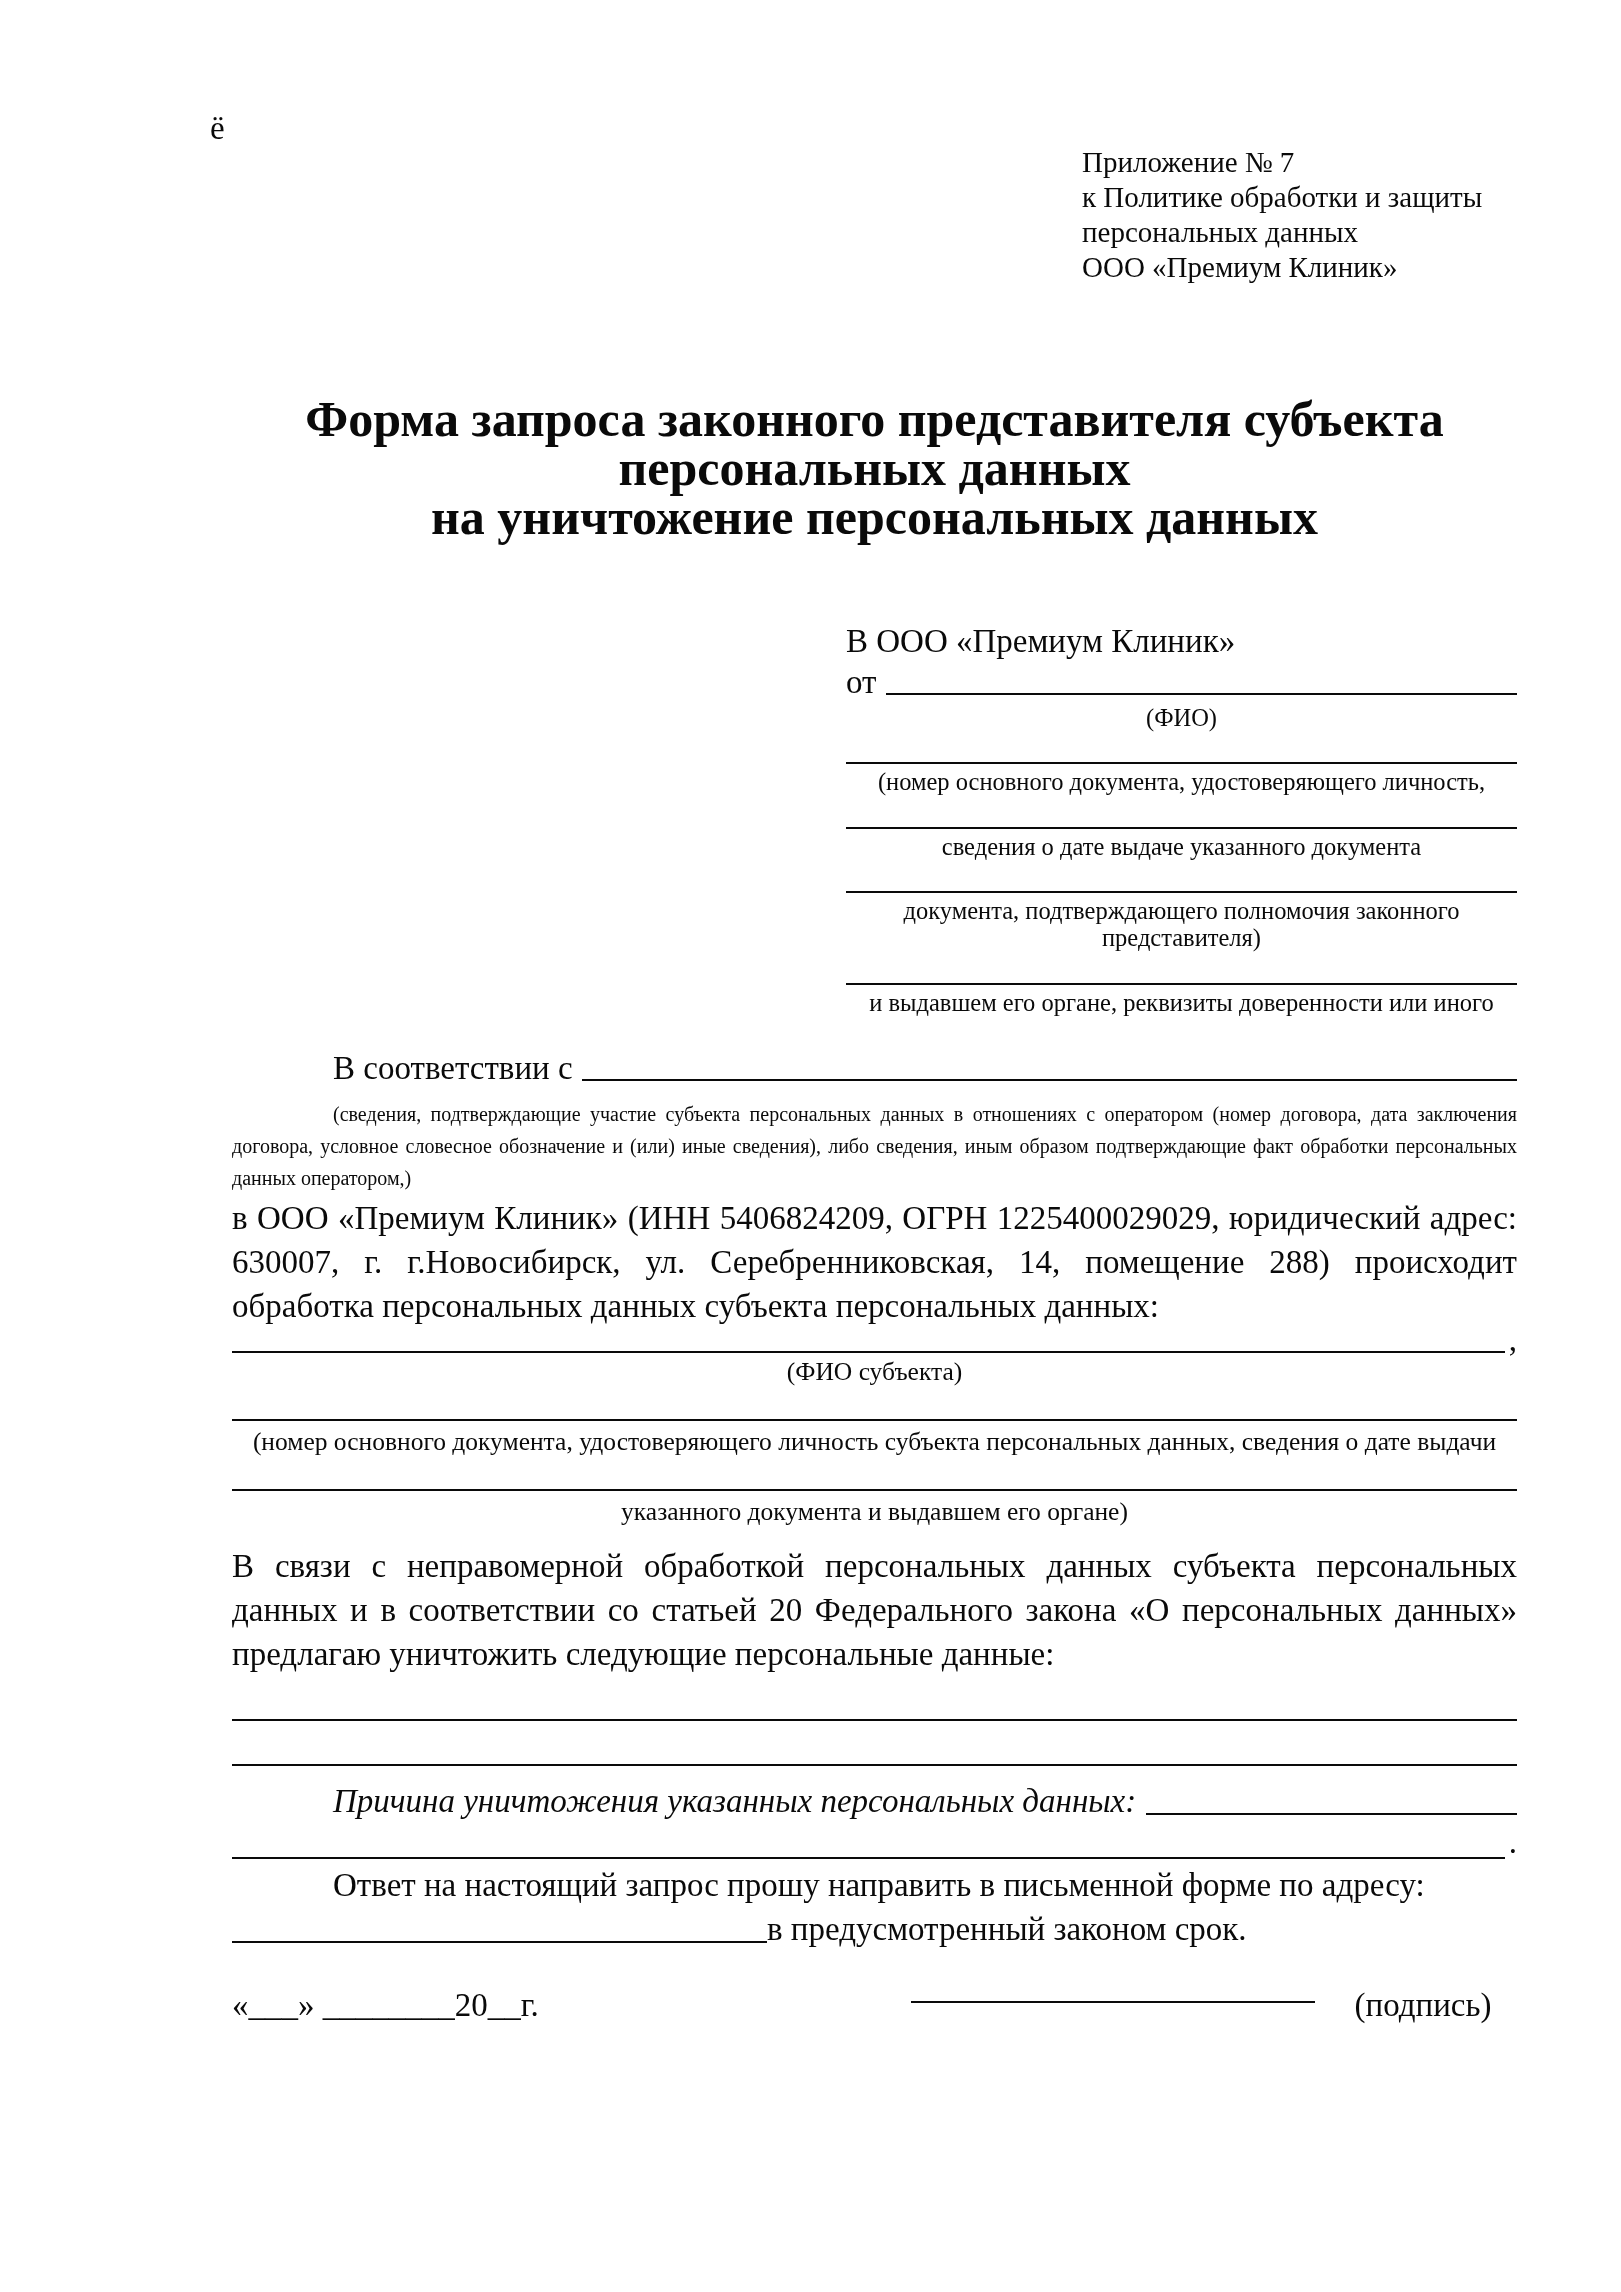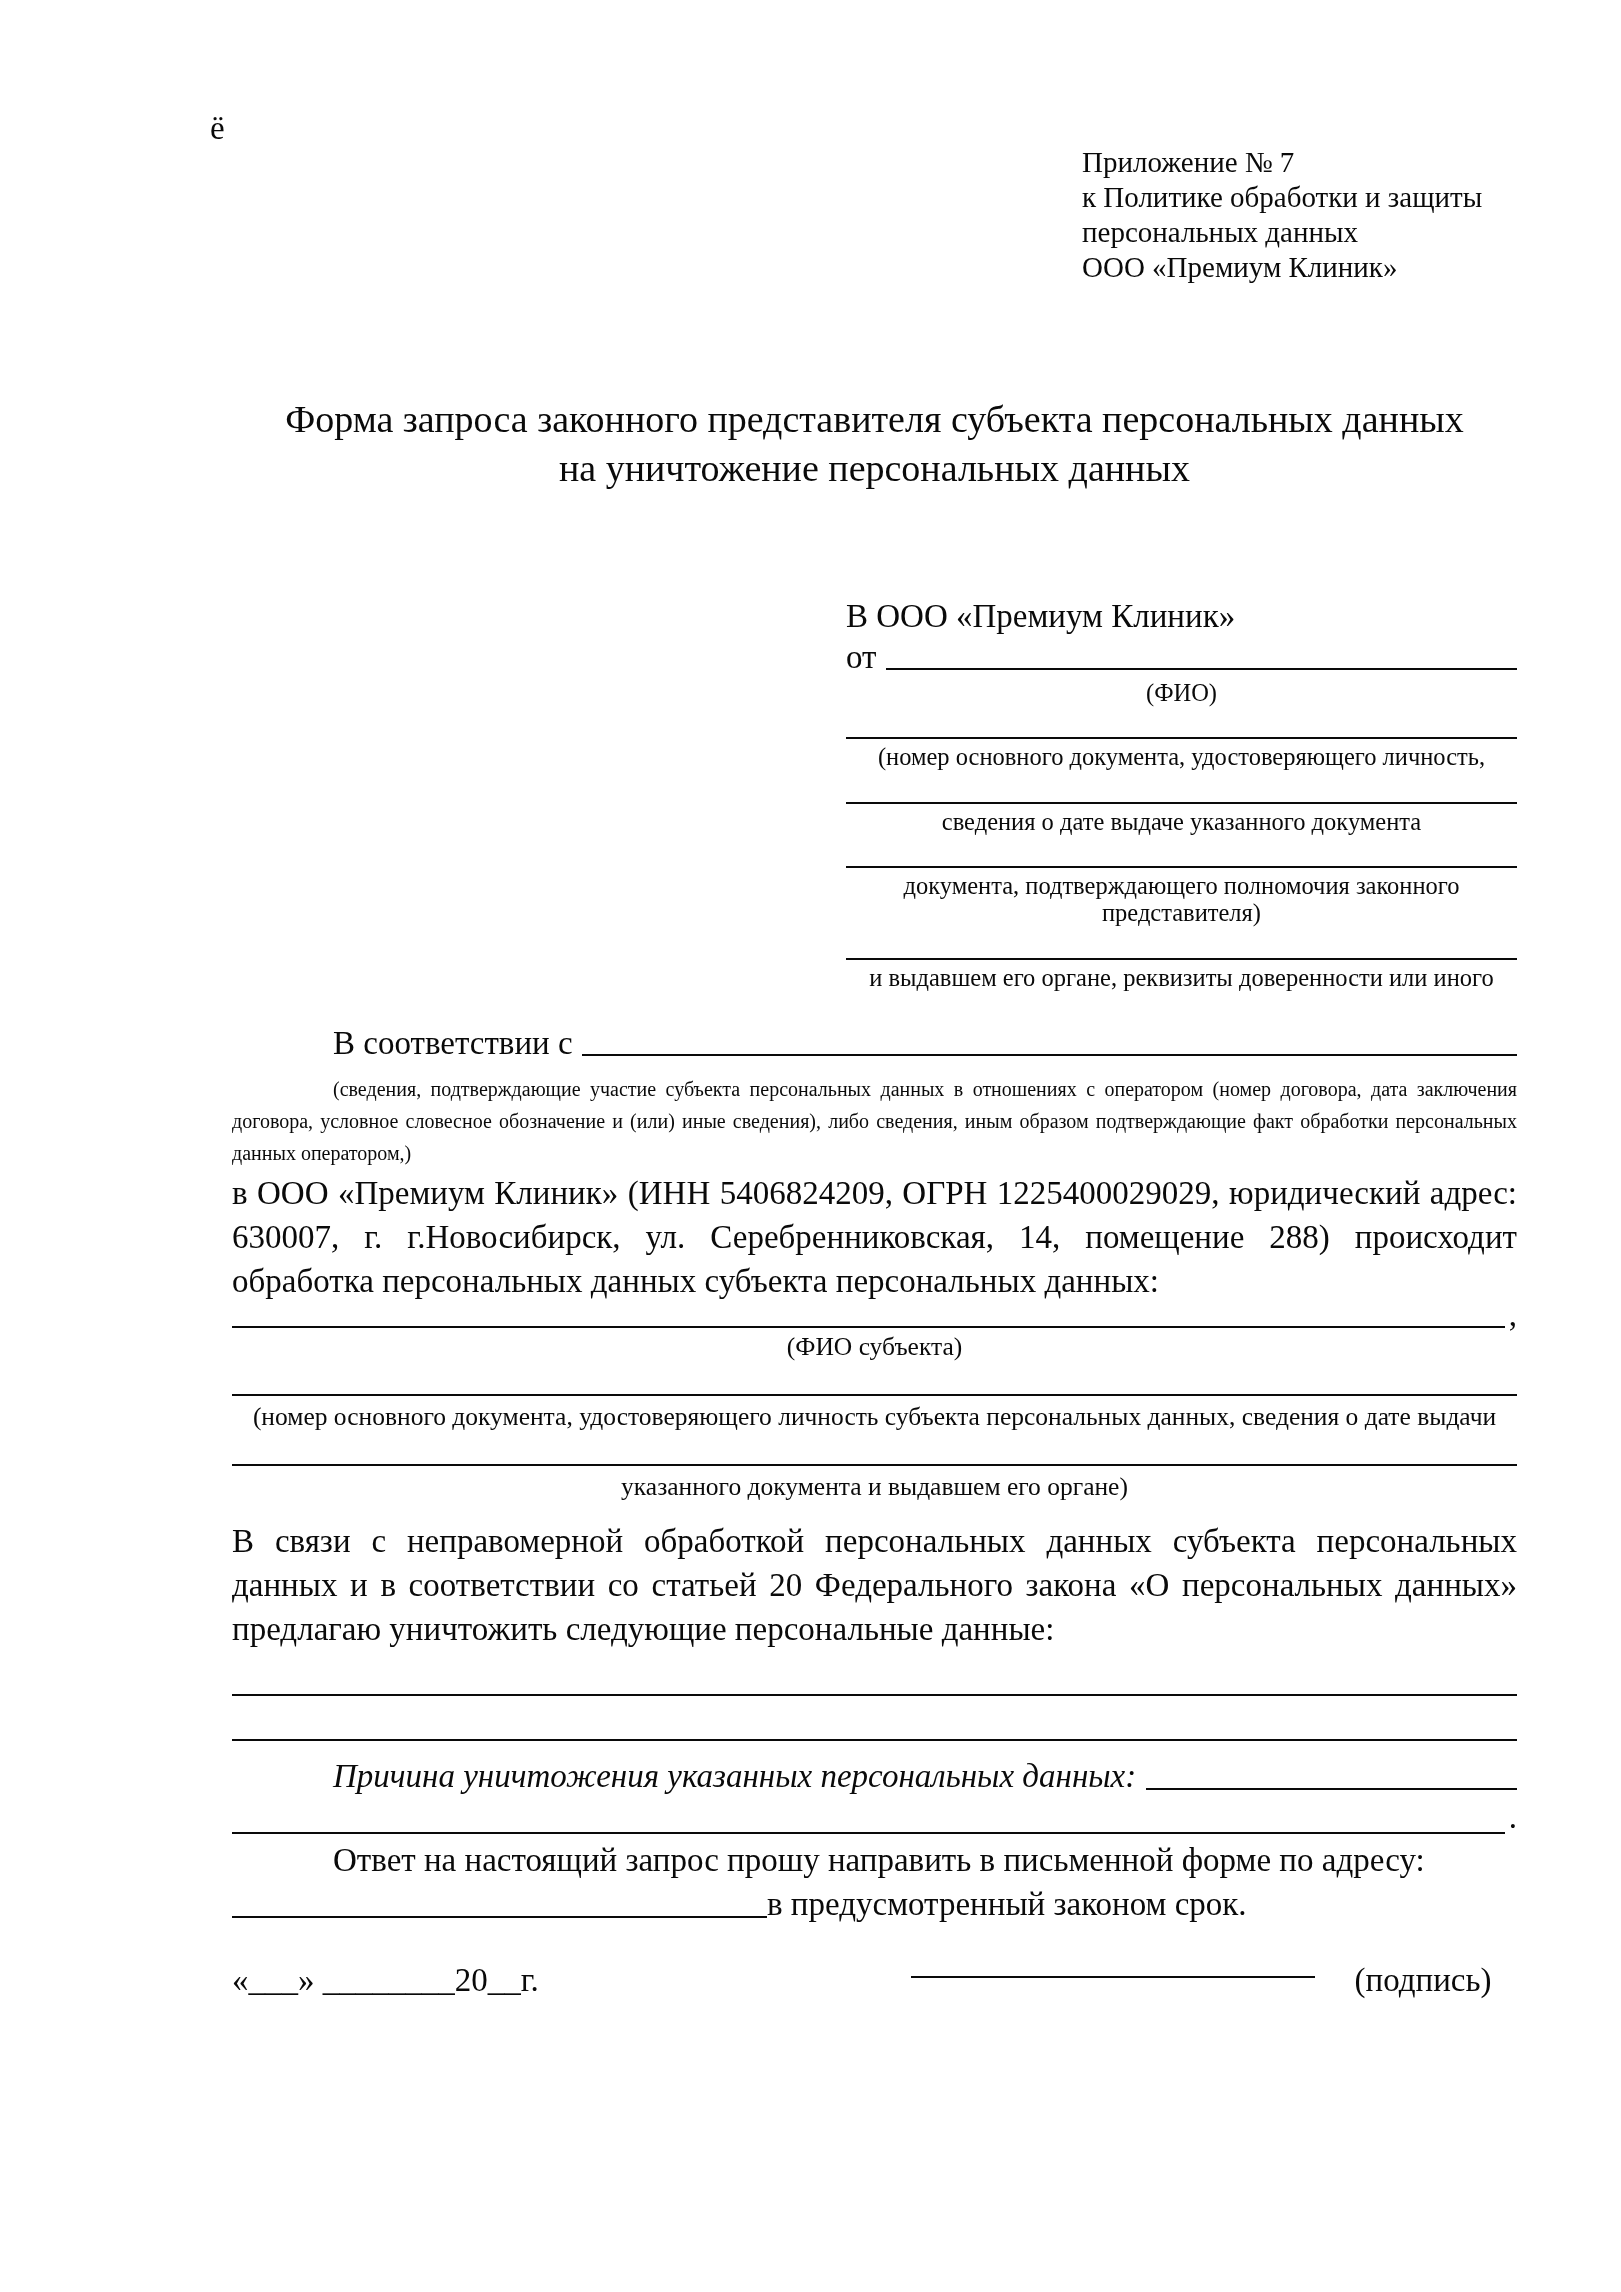--- a/index.html
+++ b/index.html
@@ -40,37 +40,38 @@
     line-height: 35px;
   }
 
   
   .doc-title {
     position: absolute;
     left: 232px;
     top: 395px;
     width: 1285px;
     text-align: center;
-    font-weight: normal;
-    font-size: 38px;
+    font-weight: bold;
+    font-size: 50px;
     line-height: 49px;
   }
 
   
   .content {
     position: absolute;
     left: 232px;
     top: 595px;
     width: 1285px;
   }
 
   
   .addressee {
     margin-left: 614px;
     width: 671px;
+    margin-top: 25px;
   }
   .addr-to { line-height: 43px; white-space: nowrap; }
   .addr-from {
     display: flex;
     align-items: stretch;
     line-height: 39px;
   }
   .addr-from .lbl { white-space: nowrap; }
   .fill {
     flex: 1;

